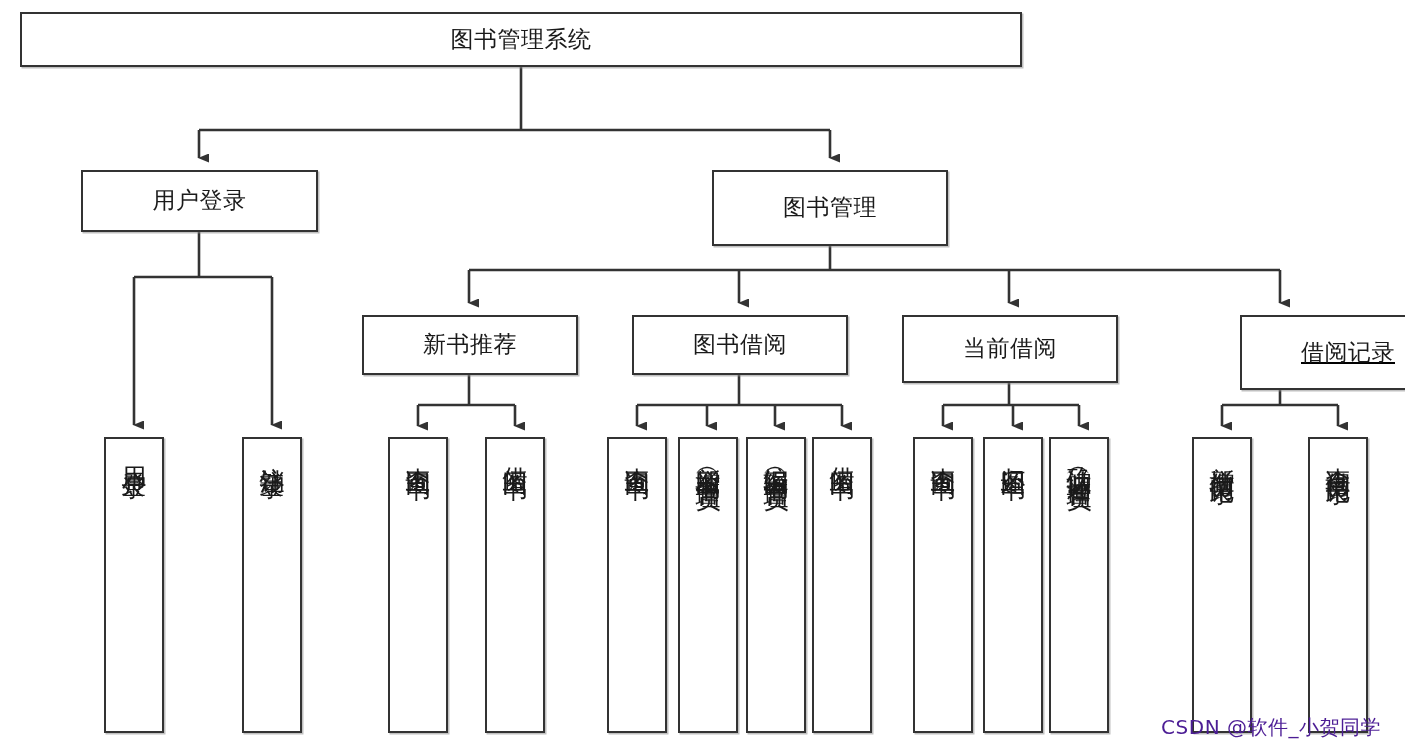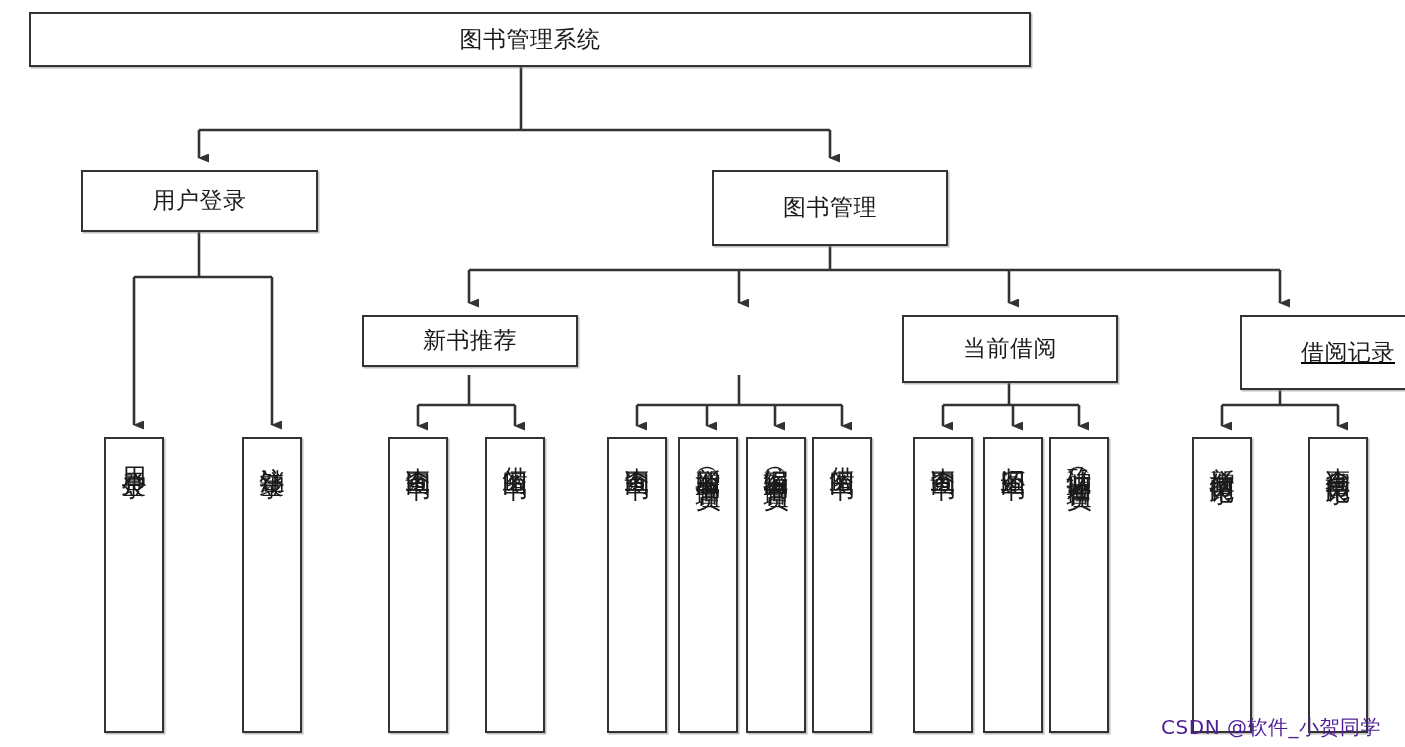--- a/index.html
+++ b/index.html
@@ -123,36 +123,39 @@
       <path d="M 1013 405 L 1013 426" marker-end="url(#arrowhead)"></path>
       <path d="M 1079 405 L 1079 426" marker-end="url(#arrowhead)"></path>
 
       <path d="M 1280 375 L 1280 405"></path>
       <path d="M 1222 405 L 1338 405"></path>
       <path d="M 1222 405 L 1222 426" marker-end="url(#arrowhead)"></path>
       <path d="M 1338 405 L 1338 426" marker-end="url(#arrowhead)"></path>
     </g>
   </svg>
 
-  <div class="node root horiz" style="left:29px; top:12px; width:1002px; height:55px;">
+  <div class="node root horiz" style="left:20px; top:12px; width:1002px; height:55px;">
     <span class="node-label">图书管理系统</span>
   </div>
 
   <div class="node horiz" style="left:81px; top:170px; width:237px; height:62px;">
     <span class="node-label">用户登录</span>
   </div>
 
   <div class="node horiz" style="left:712px; top:170px; width:236px; height:76px;">
     <span class="node-label">图书管理</span>
   </div>
 
-  <div class="node horiz" style="left:362px; top:315px; width:216px; height:52px;">
+  <div class="node horiz" style="left:362px; top:315px; width:216px; height:60px;">
     <span class="node-label">新书推荐</span>
   </div>
 
+  <div class="node horiz" style="left:632px; top:315px; width:216px; height:60px;">
+    <span class="node-label">图书借阅</span>
+  </div>
 
   <div class="node horiz" style="left:902px; top:315px; width:216px; height:68px;">
     <span class="node-label">当前借阅</span>
   </div>
 
   <div class="node horiz" style="left:1240px; top:315px; width:216px; height:75px;text-decoration:underline;">
     <span class="node-label">借阅记录</span>
   </div>
 
   <div class="node vert" style="left:104px; top:437px; width:60px; height:296px;">

